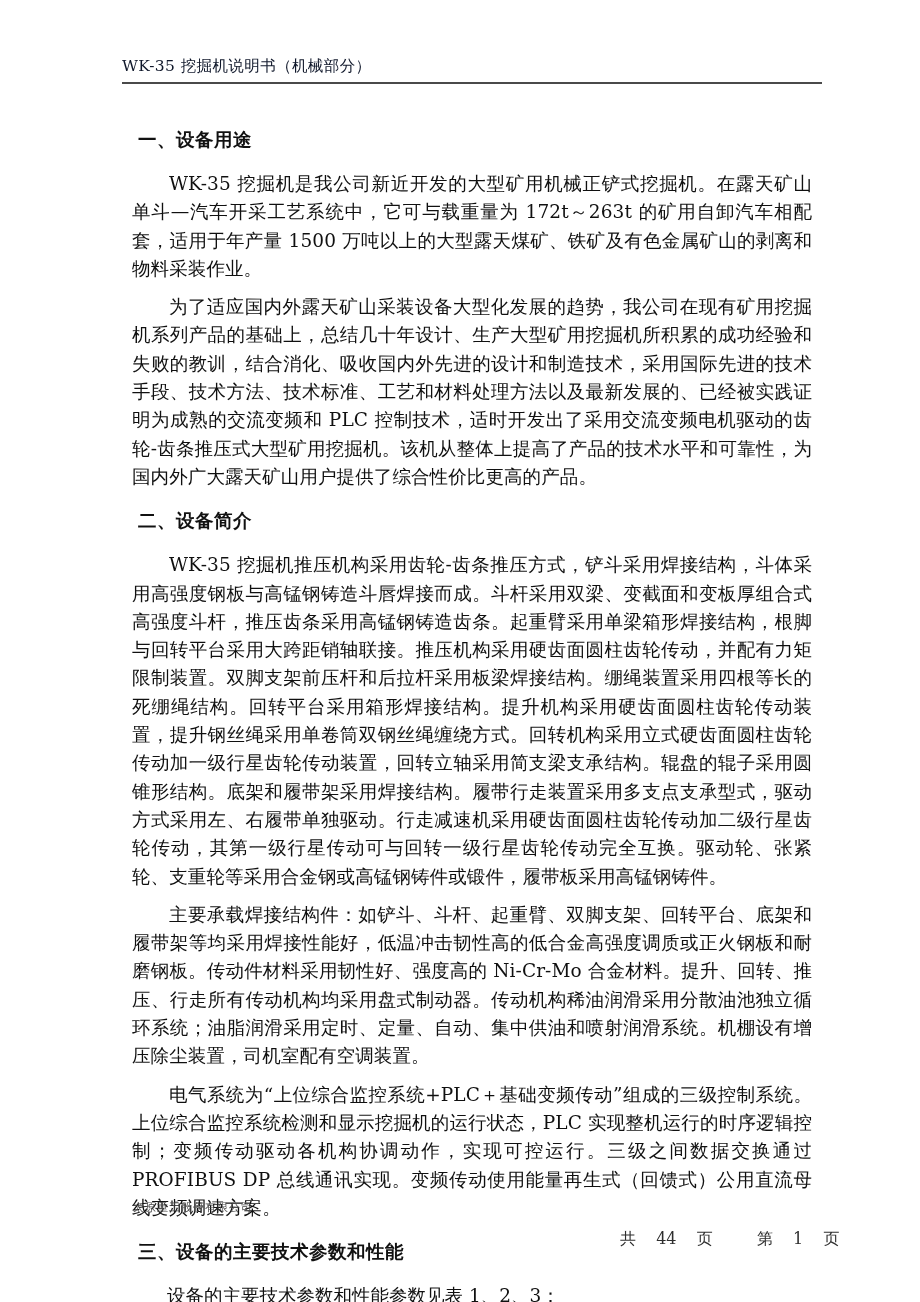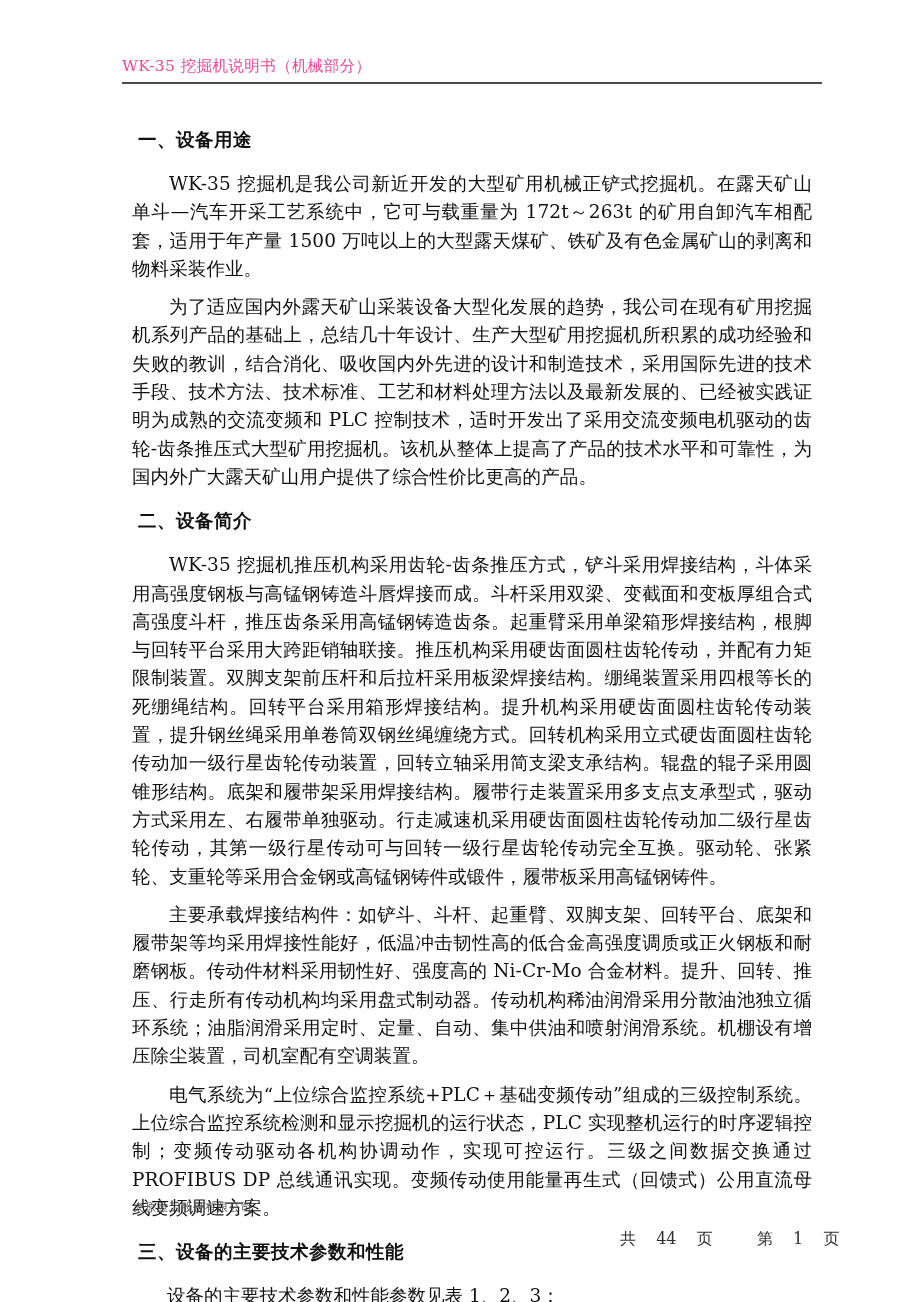--- a/index.html
+++ b/index.html
@@ -26,21 +26,21 @@
   
   .header {
     position: absolute;
     left: 122px;
     top: 56px;
     width: 700px;
   }
   .header-title {
     font-size: 15.5px;
     letter-spacing: 0.4px;
-    color: #ec4899;
+    color: #0f172a;
     white-space: nowrap;
     font-family: "DejaVu Serif", "Liberation Serif", serif;
   }
   .header-rule {
     margin-top: 5px;
     width: 700px;
     height: 2px;
     background: #4a4a4a;
   }
 

